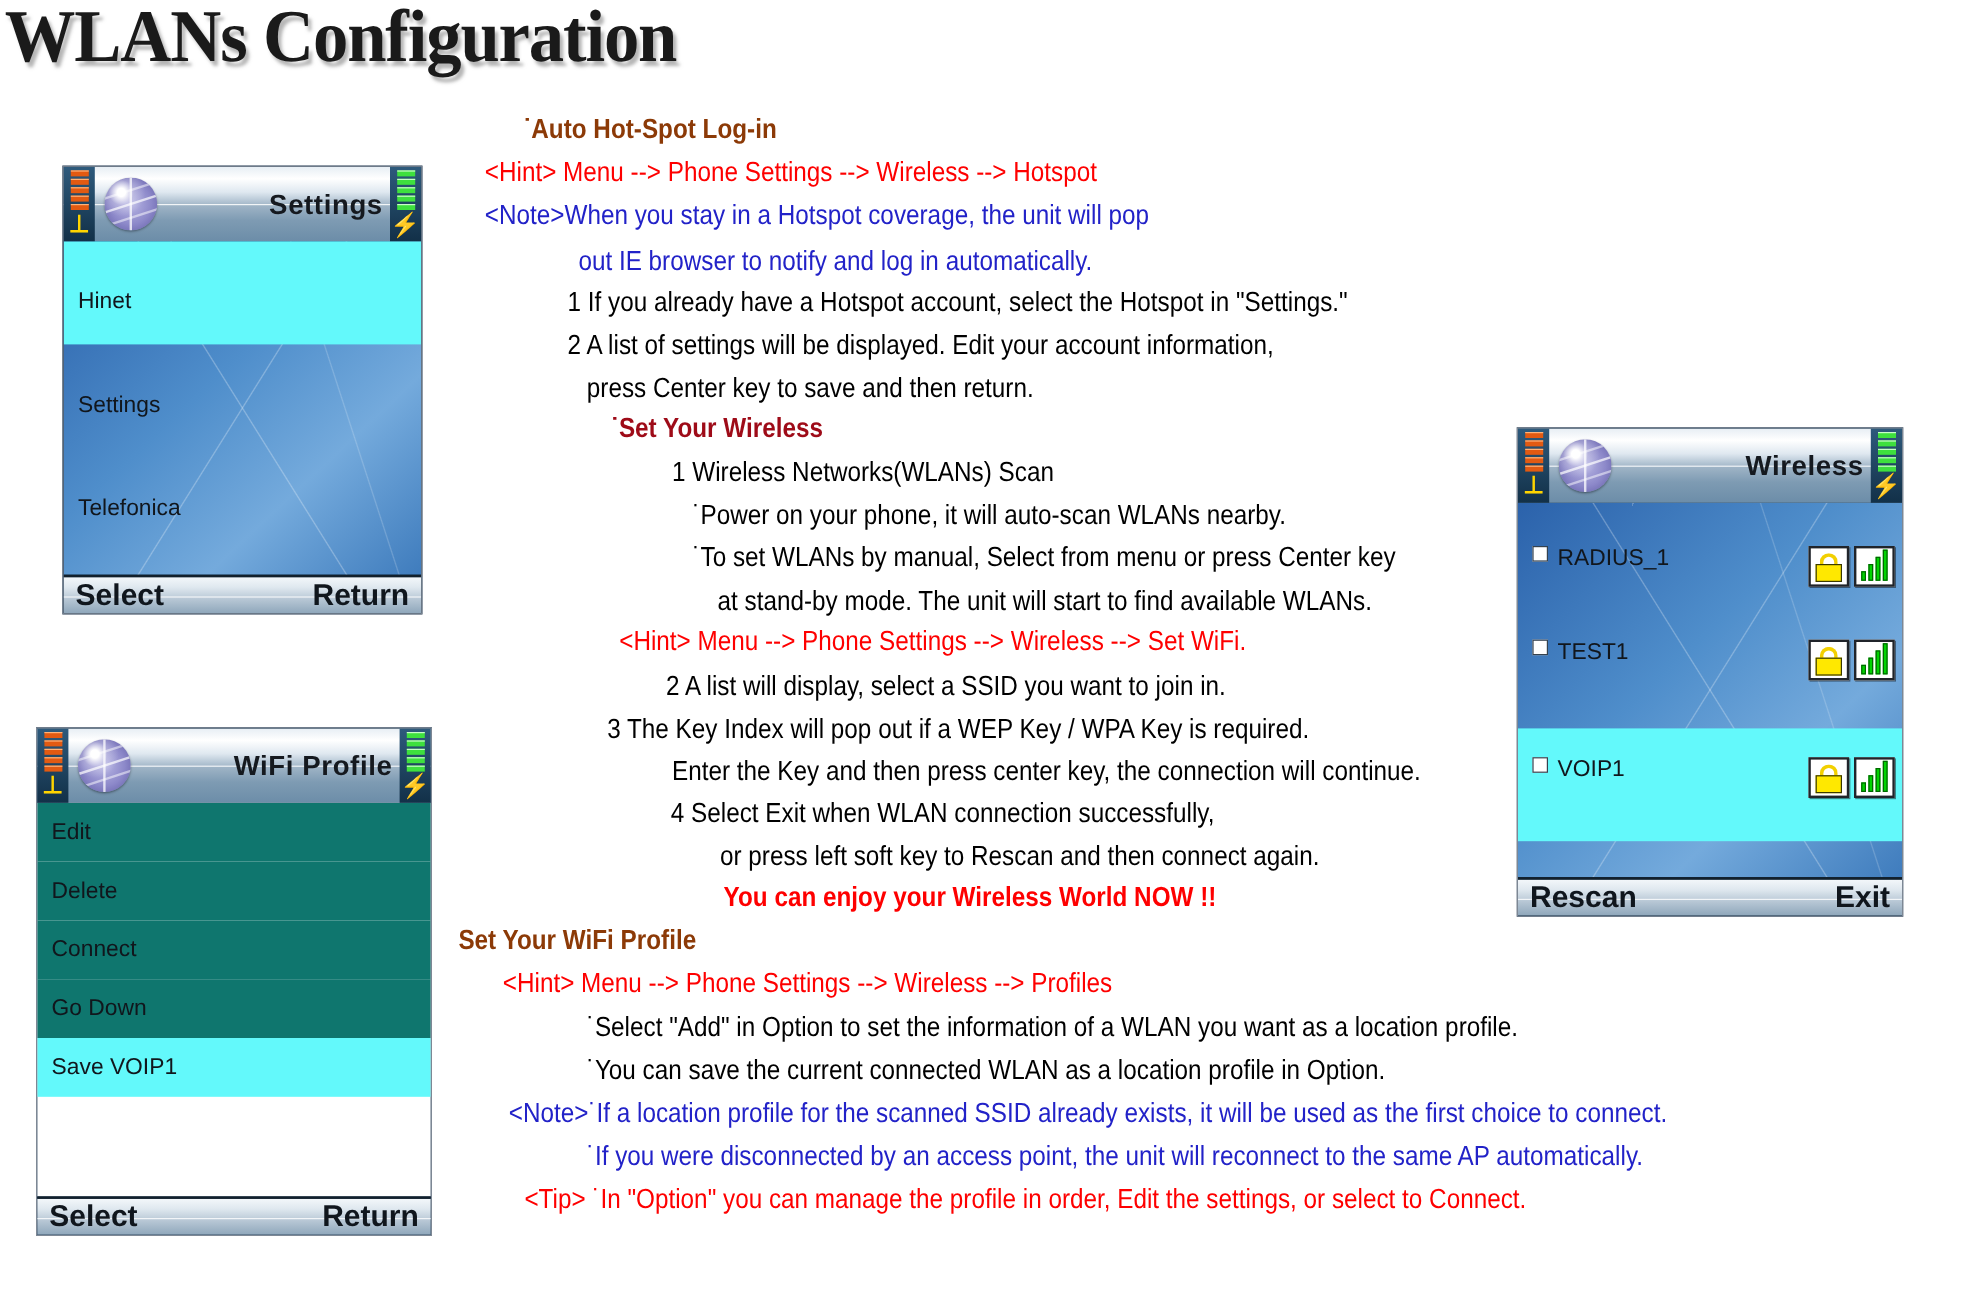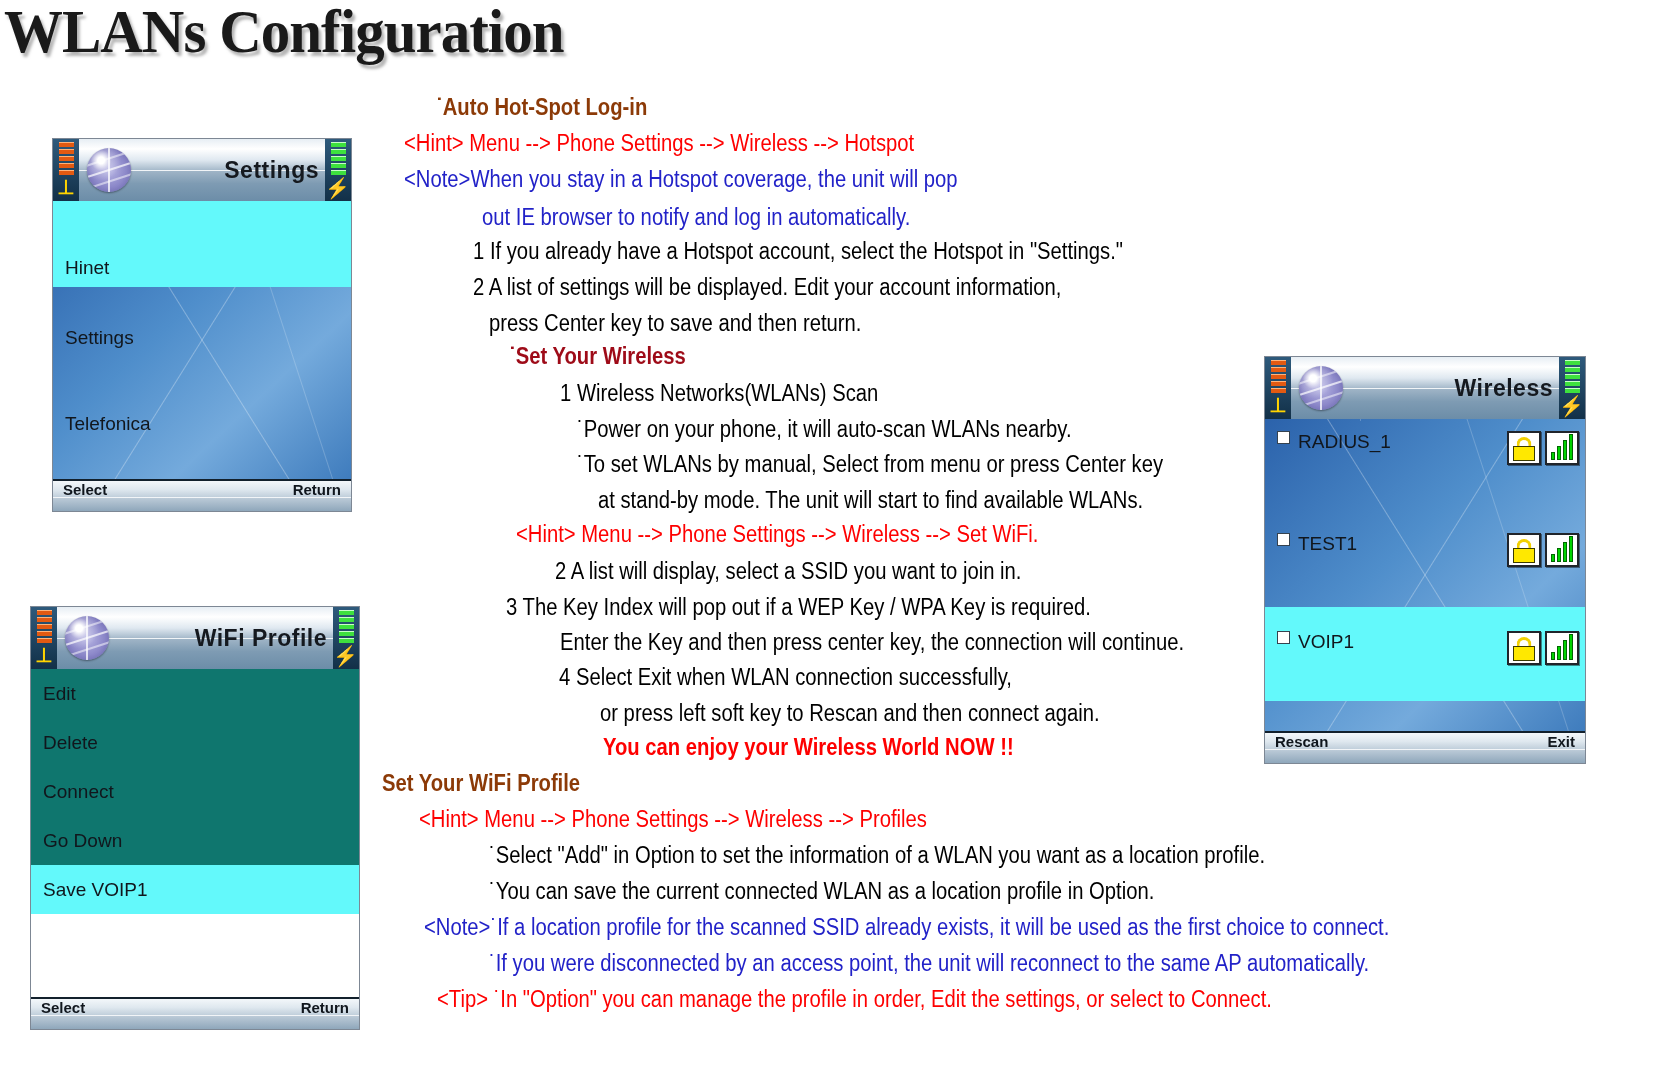--- a/index.html
+++ b/index.html
@@ -239,23 +239,24 @@
   }
 
   
   .softbar {
     position: relative;
     flex: 0 0 32px;
     height: 32px;
     background: linear-gradient(to bottom, #f3f7fa 0%, #dfe8ef 28%, #b6c6d4 62%, #8fa7bb 100%);
     border-top: 2px solid #12202c;
     display: flex;
+    align-items: center;
     justify-content: space-between;
     padding: 0 10px;
-    font-size: 15px;
+    font-size: 25px;
     font-weight: bold;
     color: #10161d;
     box-sizing: border-box;
     z-index: 4;
   }
   .softbar::after {
     content:"";
     position:absolute; left:0; right:0; top:54%;
     height:1px; background: rgba(255,255,255,0.8);
   }
@@ -339,21 +340,21 @@
         <span class="batbar"></span>
           <span class="batbar"></span>
           <span class="batbar"></span>
         <span class="batbar"></span>
           <span class="batbar"></span>
         <span class="bolt">⚡</span>
       </div>
     </div>
     <div class="screen-body">
       <div class="wallpaper"></div>
-      <div class="row sel" style="height:86px; align-items:flex-end; padding-bottom:8px;">
+      <div class="row sel" style="height:86px; align-items:flex-end; padding-bottom:24px;">
         <span class="row-label">Hinet</span>
       </div>
       <div class="row" style="height:86px; align-items:flex-end; padding-bottom:24px;">
         <span class="row-label">Settings</span>
       </div>
       <div class="row" style="height:86px; align-items:flex-end; padding-bottom:24px;">
         <span class="row-label">Telefonica</span>
       </div>
     </div>
     <div class="softbar">
@@ -427,21 +428,21 @@
           <span class="batbar"></span>
           <span class="batbar"></span>
         <span class="batbar"></span>
           <span class="batbar"></span>
         <span class="bolt">⚡</span>
       </div>
     </div>
     <div class="screen-body">
       <div class="wallpaper"></div>
 
-      <div class="row" style="height:94px; align-items:flex-start; padding-top:12px;">
+      <div class="row" style="height:94px; align-items:flex-start; padding-top:36px;">
         <span class="cbx"></span>
         <span class="row-label">RADIUS_1</span>
         <span class="icons">
           <span class="lock-ico"></span>
           <span class="bars-ico">
             <i style="height:8px"></i>
               <i style="height:14px"></i>
               <i style="height:20px"></i>
               <i style="height:26px"></i>
           </span>

